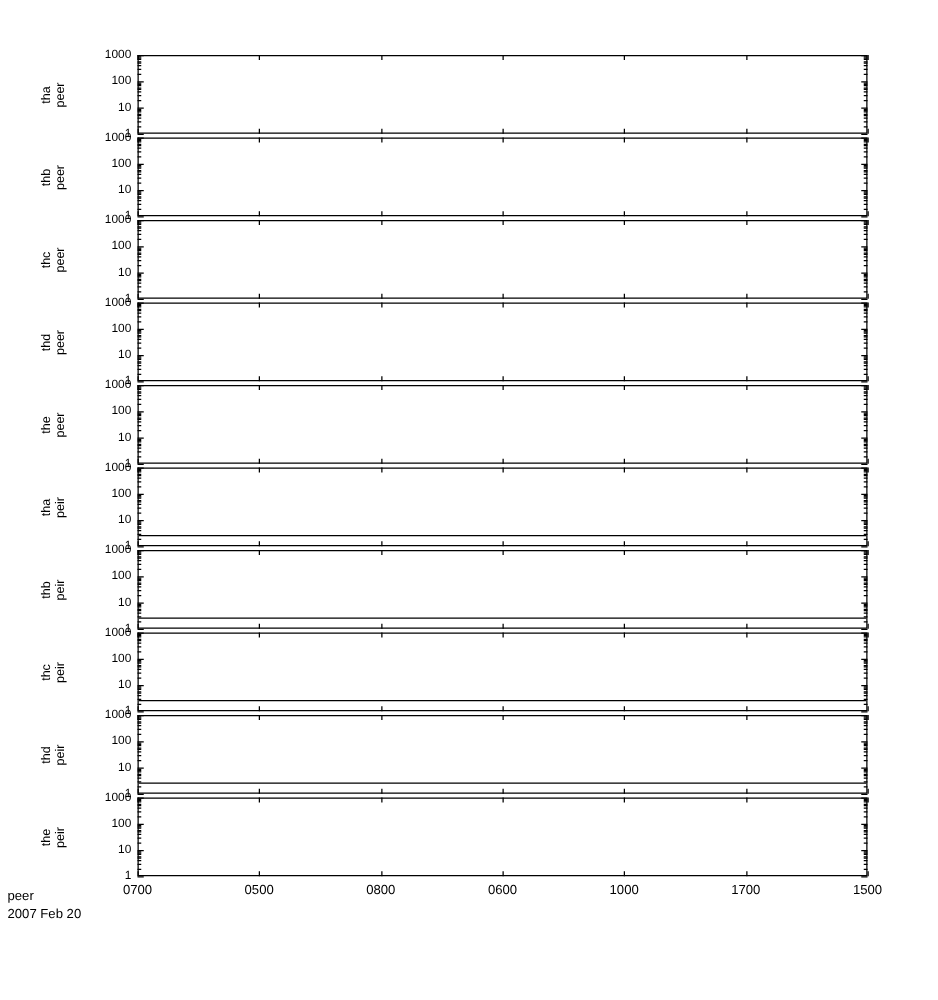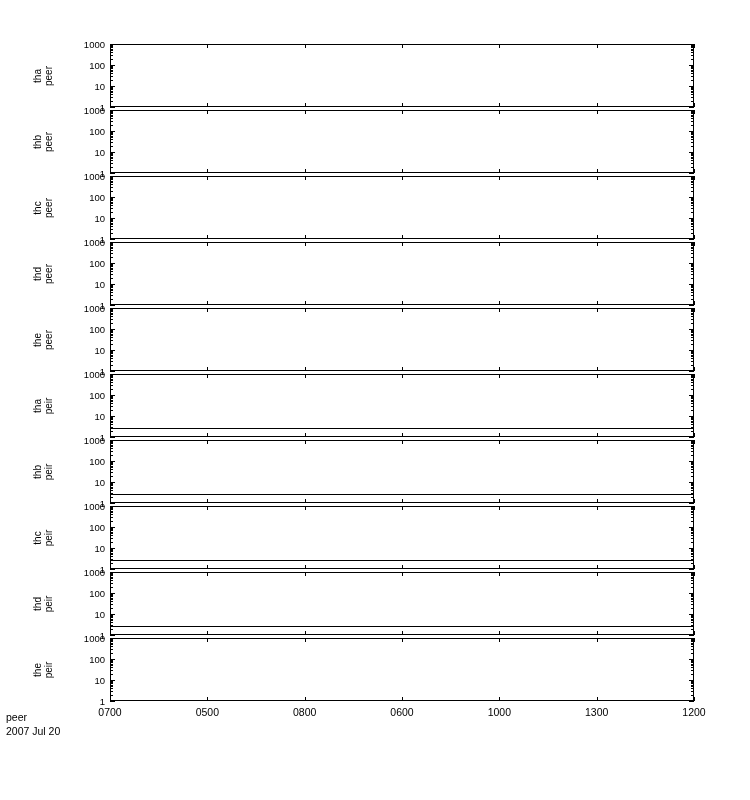--- a/index.html
+++ b/index.html
@@ -922,22 +922,22 @@
       <div class="xtick" style="left: 402px; top: 697px; height: 4px;"></div>
       <div class="xtick" style="left: 499.333px; top: 638px; height: 4px;"></div>
       <div class="xtick" style="left: 499.333px; top: 697px; height: 4px;"></div>
       <div class="xtick" style="left: 596.667px; top: 638px; height: 4px;"></div>
       <div class="xtick" style="left: 596.667px; top: 697px; height: 4px;"></div>
       <div class="xtick" style="left: 694px; top: 638px; height: 4px;"></div>
       <div class="xtick" style="left: 694px; top: 697px; height: 4px;"></div>
     </div>
 
   <div class="timelabel" id="time-format-label" style="left:6px; top:711px;">peer</div>
-  <div class="timelabel" id="date-label" style="left:6px; top:725px;">2007 Jul 20</div>
+  <div class="timelabel" id="date-label" style="left:6px; top:725px;">2007 Feb 20</div>
 
 <div class="xtick-label" style="left: 110px; top: 706px;">0700</div>
     <div class="xtick-label" style="left: 207.333px; top: 706px;">0500</div>
     <div class="xtick-label" style="left: 304.667px; top: 706px;">0800</div>
     <div class="xtick-label" style="left: 402px; top: 706px;">0600</div>
     <div class="xtick-label" style="left: 499.333px; top: 706px;">1000</div>
-    <div class="xtick-label" style="left: 596.667px; top: 706px;">1300</div>
-    <div class="xtick-label" style="left: 694px; top: 706px;">1200</div>
+    <div class="xtick-label" style="left: 596.667px; top: 706px;">1700</div>
+    <div class="xtick-label" style="left: 694px; top: 706px;">1500</div>
   </div>
 
 </body></html>

